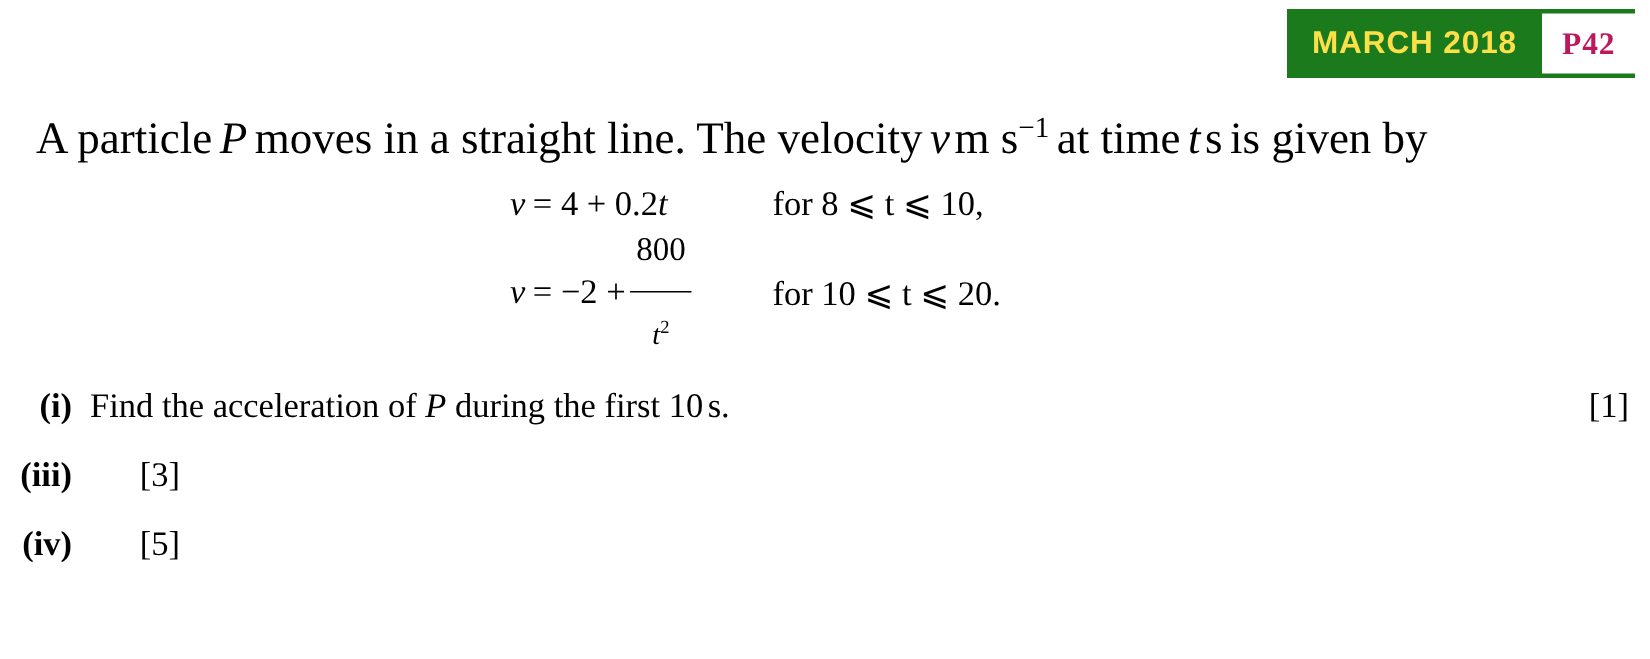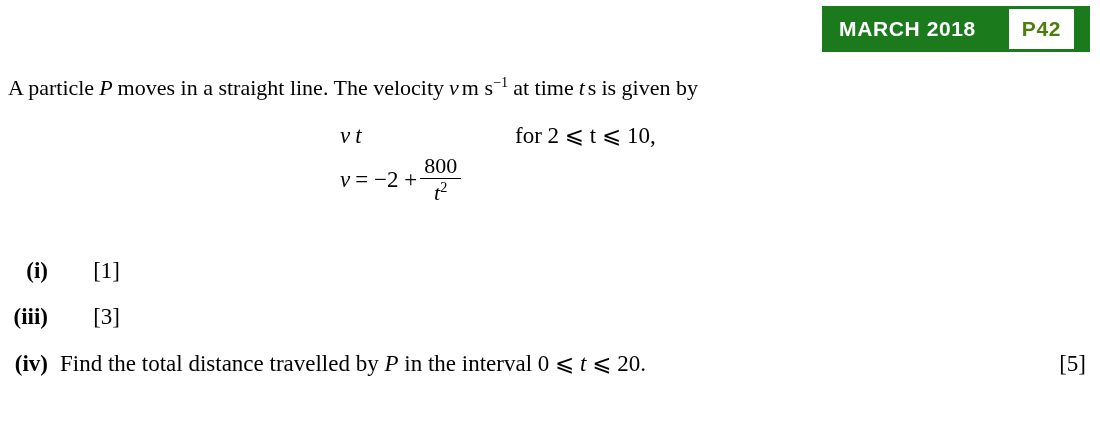--- a/index.html
+++ b/index.html
@@ -27,36 +27,37 @@
     height: 46px;
     font-family: "Liberation Sans", sans-serif;
     font-weight: bold;
     font-size: 21px;
     letter-spacing: 0.6px;
   }
   .badge-seg {
     display: flex;
     align-items: center;
     justify-content: center;
-    color: #ffffff;
+    color: #fde047;
     padding: 0 17px;
   }
   .badge-seg.white {
     background: #ffffff;
-    color: #4d7c0f;
-    margin: 3px 16px;
+    color: #be185d;
+    margin: 3px 0;
     padding: 0 13px;
+    font-family: Liberation Serif, serif;
   }
 
   
   .stem {
     position: absolute;
     top: 74px;
-    left: 8px;
-    font-size: 22px;
+    left: 24px;
+    font-size: 30px;
     line-height: 1.25;
     white-space: nowrap;
   }
   i, .it { font-style: italic; }
   .rm { font-style: normal; }
   sup {
     font-size: 0.65em;
     vertical-align: super;
     font-style: normal;
   }
@@ -85,34 +86,35 @@
   .eqrow.second { margin-top: 6px; }
 
   .frac {
     display: inline-flex;
     flex-direction: column;
     align-items: center;
     vertical-align: middle;
     margin: 0 3px;
     position: relative;
     top: -1px;
+    gap: 16px;
   }
   .frac .num {
     font-size: 22px;
     line-height: 1.05;
     padding: 0 4px;
   }
   .frac .bar {
     width: 100%;
     height: 1.4px;
     background: #000;
     margin: 1px 0;
   }
   .frac .den {
-    font-size: 22px;
+    font-size: 19px;
     line-height: 1.05;
     padding: 0 4px;
     font-style: italic;
   }
 
   
   .parts {
     position: absolute;
     top: 258px;
     left: 0;
@@ -155,52 +157,54 @@
 <div class="stem">
   <span>A particle</span><span class="sp"></span><i>P</i><span class="sp"></span><span>moves in a straight line.  The velocity</span><span class="sp"></span><i>v</i><span class="thin"></span><span class="rm">m s</span><sup>−1</sup><span class="sp"></span><span>at time</span><span class="sp"></span><i>t</i><span class="thin"></span><span class="rm">s</span><span class="sp"></span><span>is given by</span>
 </div>
 
 <div class="eqblock">
 
   <div class="eqrow">
     <span class="lhs">
       <i>v</i>
         <span class="sp"></span>
+        <span>= 4 + 0.2</span>
         <i>t</i>
     </span>
-    <span class="cond">for 2 ⩽ t ⩽ 10,</span>
+    <span class="cond">for 8 ⩽ t ⩽ 10,</span>
   </div>
 
   <div class="eqrow second">
     <span class="lhs">
       <i>v</i>
         <span class="sp"></span>
         <span>= −2 +</span>
       <span class="frac">
         <span class="num">800</span>
         <span class="bar"></span>
         <span class="den"><span>t</span><sup>2</sup></span>
       </span>
     </span>
+    <span class="cond">for 10 ⩽ t ⩽ 20.</span>
   </div>
 
 </div>
 
 <div class="parts">
 
   <div class="part">
     <span class="label">(i)</span>
+    <span class="body">Find the acceleration of <i>P</i> during the first 10<span class="thin"></span>s.</span>
     <span class="marks">[1]</span>
   </div>
 
 
   <div class="part">
     <span class="label">(iii)</span>
     <span class="marks">[3]</span>
   </div>
 
   <div class="part">
     <span class="label">(iv)</span>
-    <span class="body">Find the total distance travelled by <i>P</i> in the interval 0 ⩽ <i>t</i> ⩽ 20.</span>
     <span class="marks">[5]</span>
   </div>
 
 </div>
 
 </body></html>

